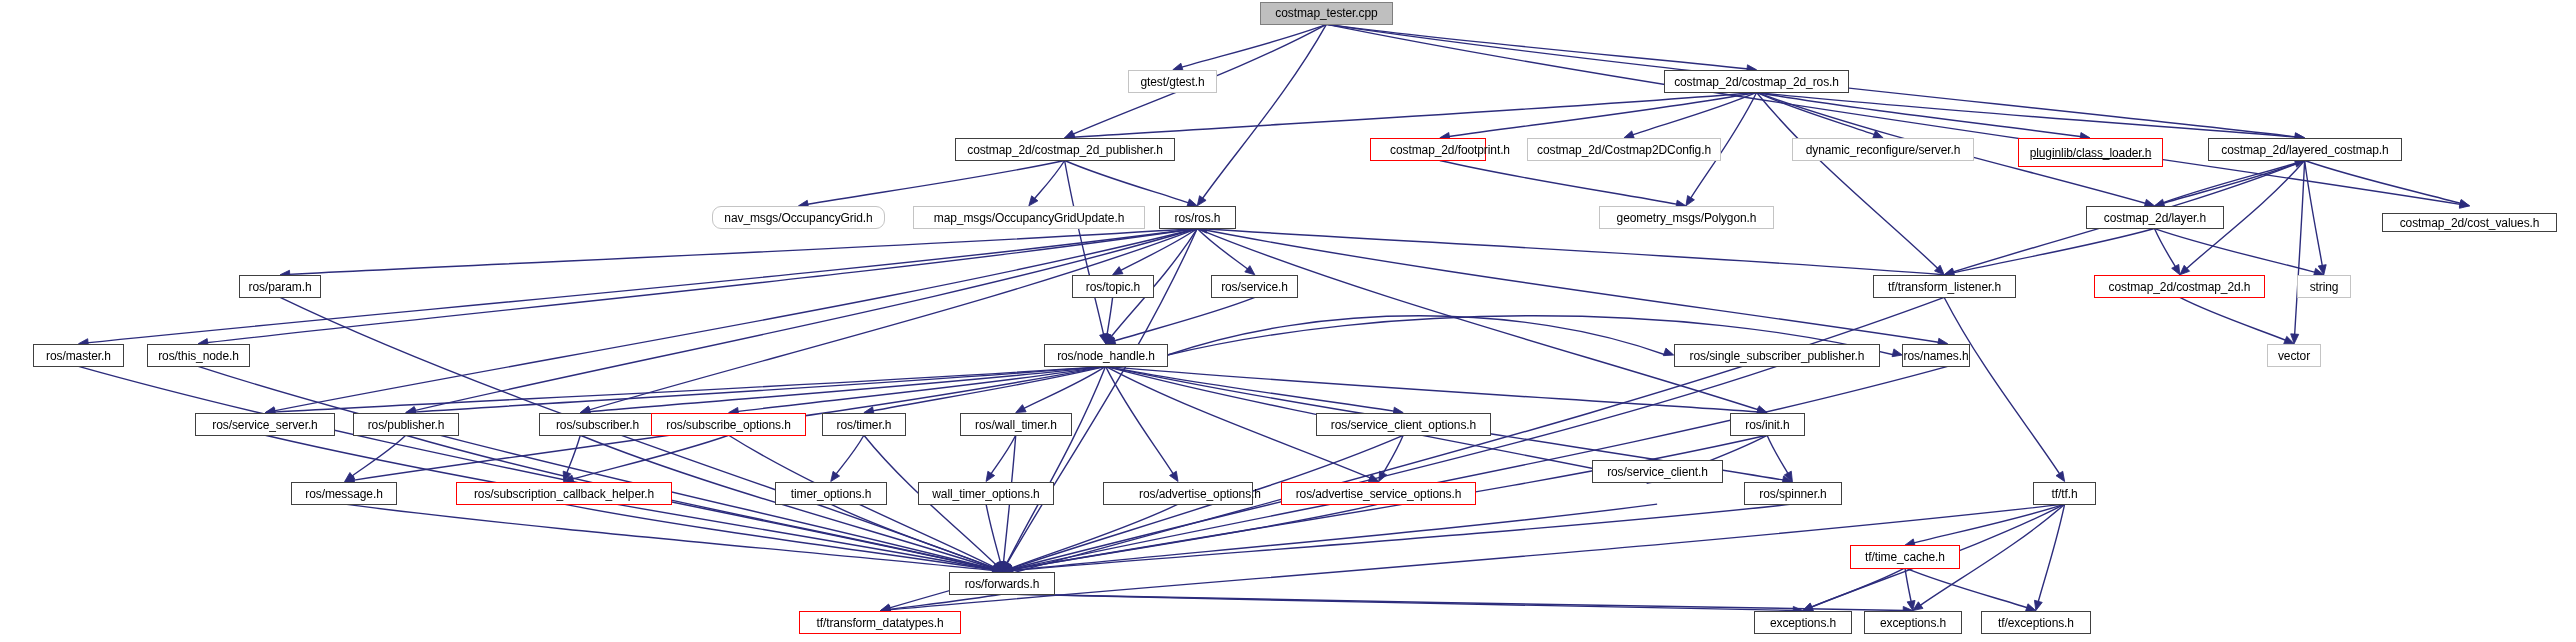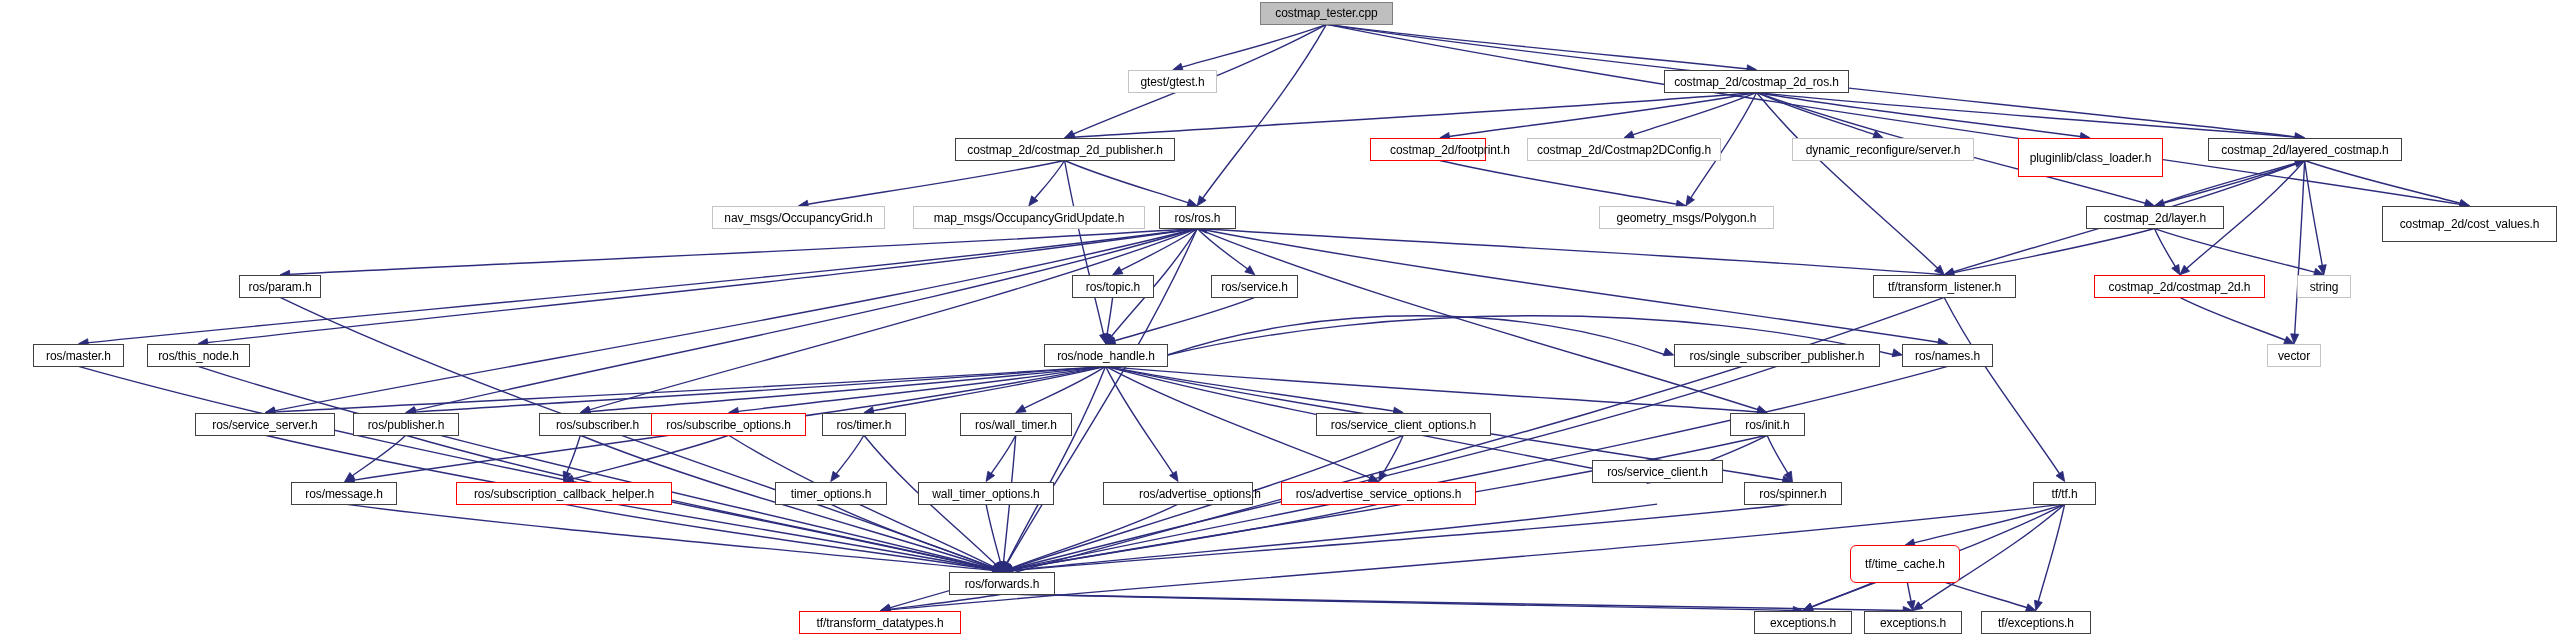--- a/index.html
+++ b/index.html
@@ -289,42 +289,42 @@
       </div>
       <div class="node-box lvl-red" style="left: 1370px; top: 138px; width: 116px; height: 23px; padding-left: 44px;">
         <span>costmap_2d/footprint.h</span>
       </div>
       <div class="node-box " style="left: 1527px; top: 138px; width: 194px; height: 23px;">
         <span>costmap_2d/Costmap2DConfig.h</span>
       </div>
       <div class="node-box " style="left: 1792px; top: 138px; width: 182px; height: 23px;">
         <span>dynamic_reconfigure/server.h</span>
       </div>
-      <div class="node-box lvl-red" style="left: 2018px; top: 138px; width: 145px; height: 39px;">
+      <div class="node-box lvl-red" style="left: 2018px; top: 138px; width: 145px; height: 29px; text-decoration: underline;">
         <span>pluginlib/class_loader.h</span>
       </div>
       <div class="node-box lvl-strong" style="left: 2208px; top: 138px; width: 194px; height: 23px;">
         <span>costmap_2d/layered_costmap.h</span>
       </div>
-      <div class="node-box " style="left: 712px; top: 206px; width: 173px; height: 23px;">
+      <div class="node-box " style="left: 712px; top: 206px; width: 173px; height: 23px; border-radius: 9px;">
         <span>nav_msgs/OccupancyGrid.h</span>
       </div>
       <div class="node-box " style="left: 913px; top: 206px; width: 232px; height: 23px;">
         <span>map_msgs/OccupancyGridUpdate.h</span>
       </div>
       <div class="node-box lvl-strong" style="left: 1159px; top: 206px; width: 77px; height: 23px;">
         <span>ros/ros.h</span>
       </div>
       <div class="node-box " style="left: 1599px; top: 206px; width: 175px; height: 23px;">
         <span>geometry_msgs/Polygon.h</span>
       </div>
       <div class="node-box lvl-strong" style="left: 2086px; top: 206px; width: 138px; height: 23px;">
         <span>costmap_2d/layer.h</span>
       </div>
-      <div class="node-box lvl-strong" style="left: 2382px; top: 206px; width: 175px; height: 36px;">
+      <div class="node-box lvl-strong" style="left: 2382px; top: 213px; width: 175px; height: 19px;">
         <span>costmap_2d/cost_values.h</span>
       </div>
       <div class="node-box lvl-strong" style="left: 239px; top: 275px; width: 82px; height: 23px;">
         <span>ros/param.h</span>
       </div>
       <div class="node-box lvl-strong" style="left: 1072px; top: 275px; width: 82px; height: 23px;">
         <span>ros/topic.h</span>
       </div>
       <div class="node-box lvl-strong" style="left: 1211px; top: 275px; width: 87px; height: 23px;">
         <span>ros/service.h</span>
@@ -343,21 +343,21 @@
       </div>
       <div class="node-box lvl-strong" style="left: 147px; top: 344px; width: 103px; height: 23px;">
         <span>ros/this_node.h</span>
       </div>
       <div class="node-box lvl-strong" style="left: 1044px; top: 344px; width: 124px; height: 23px;">
         <span>ros/node_handle.h</span>
       </div>
       <div class="node-box lvl-strong" style="left: 1674px; top: 344px; width: 206px; height: 23px;">
         <span>ros/single_subscriber_publisher.h</span>
       </div>
-      <div class="node-box lvl-strong" style="left: 1902px; top: 344px; width: 91px; height: 23px;">
+      <div class="node-box lvl-strong" style="left: 1902px; top: 344px; width: 68px; height: 23px;">
         <span>ros/names.h</span>
       </div>
       <div class="node-box " style="left: 2267px; top: 344px; width: 54px; height: 23px;">
         <span>vector</span>
       </div>
       <div class="node-box lvl-strong" style="left: 195px; top: 413px; width: 140px; height: 23px;">
         <span>ros/service_server.h</span>
       </div>
       <div class="node-box lvl-strong" style="left: 353px; top: 413px; width: 106px; height: 23px;">
         <span>ros/publisher.h</span>
@@ -400,21 +400,21 @@
       </div>
       <div class="node-box lvl-strong" style="left: 1592px; top: 460px; width: 131px; height: 23px;">
         <span>ros/service_client.h</span>
       </div>
       <div class="node-box lvl-strong" style="left: 1744px; top: 482px; width: 98px; height: 23px;">
         <span>ros/spinner.h</span>
       </div>
       <div class="node-box lvl-strong" style="left: 2033px; top: 482px; width: 63px; height: 23px;">
         <span>tf/tf.h</span>
       </div>
-      <div class="node-box lvl-red" style="left: 1850px; top: 545px; width: 110px; height: 38px; border-radius: 6px;">
+      <div class="node-box lvl-red" style="left: 1850px; top: 545px; width: 110px; height: 24px;">
         <span>tf/time_cache.h</span>
       </div>
       <div class="node-box lvl-strong" style="left: 949px; top: 572px; width: 106px; height: 23px;">
         <span>ros/forwards.h</span>
       </div>
       <div class="node-box lvl-strong" style="left: 1754px; top: 611px; width: 98px; height: 23px;">
         <span>exceptions.h</span>
       </div>
       <div class="node-box lvl-strong" style="left: 1864px; top: 611px; width: 98px; height: 23px;">
         <span>exceptions.h</span>

